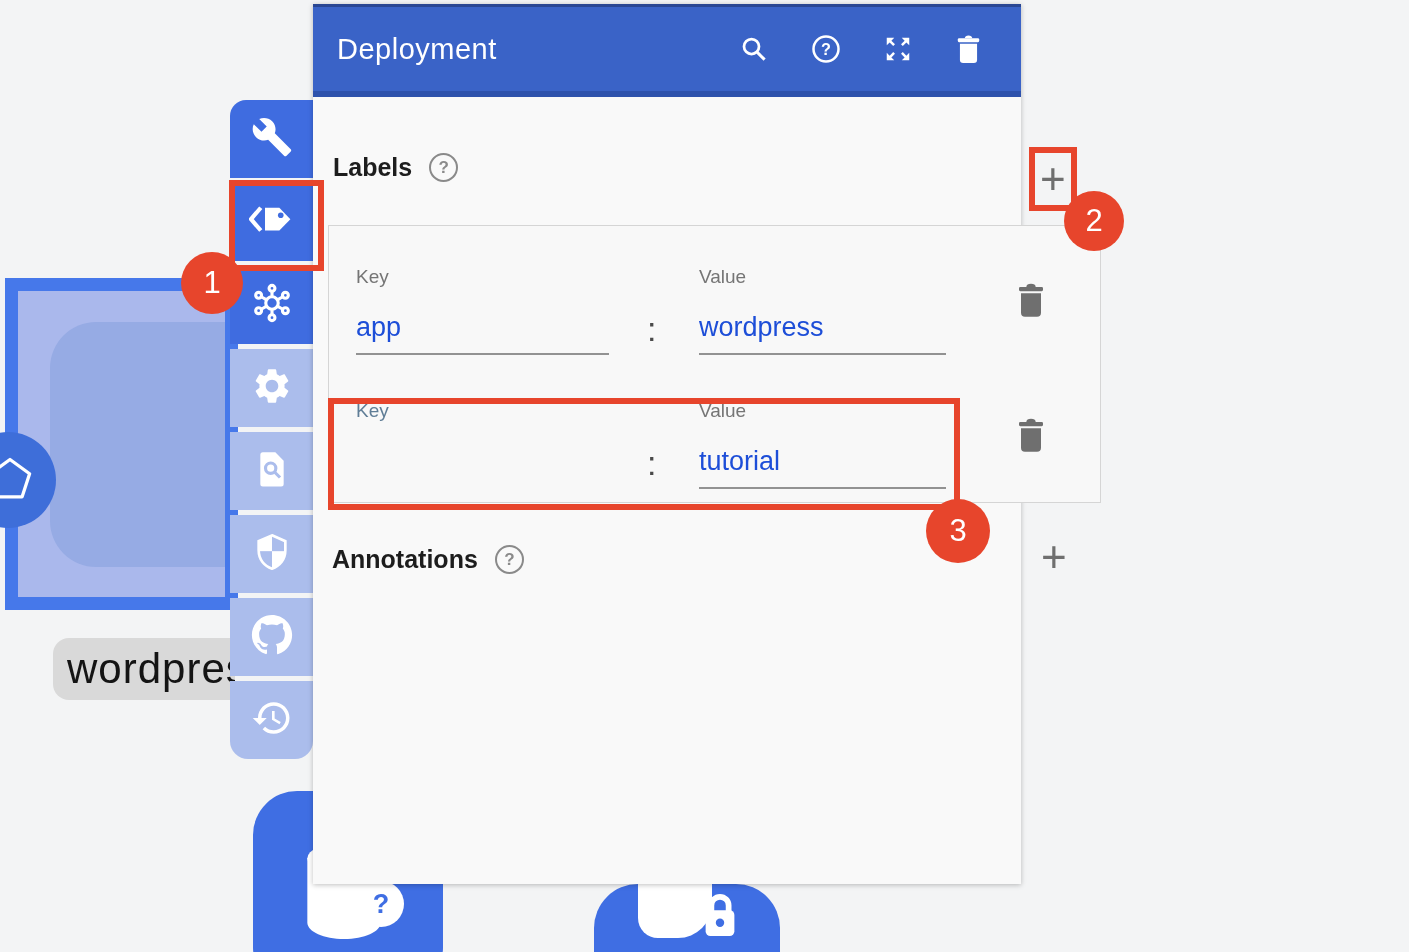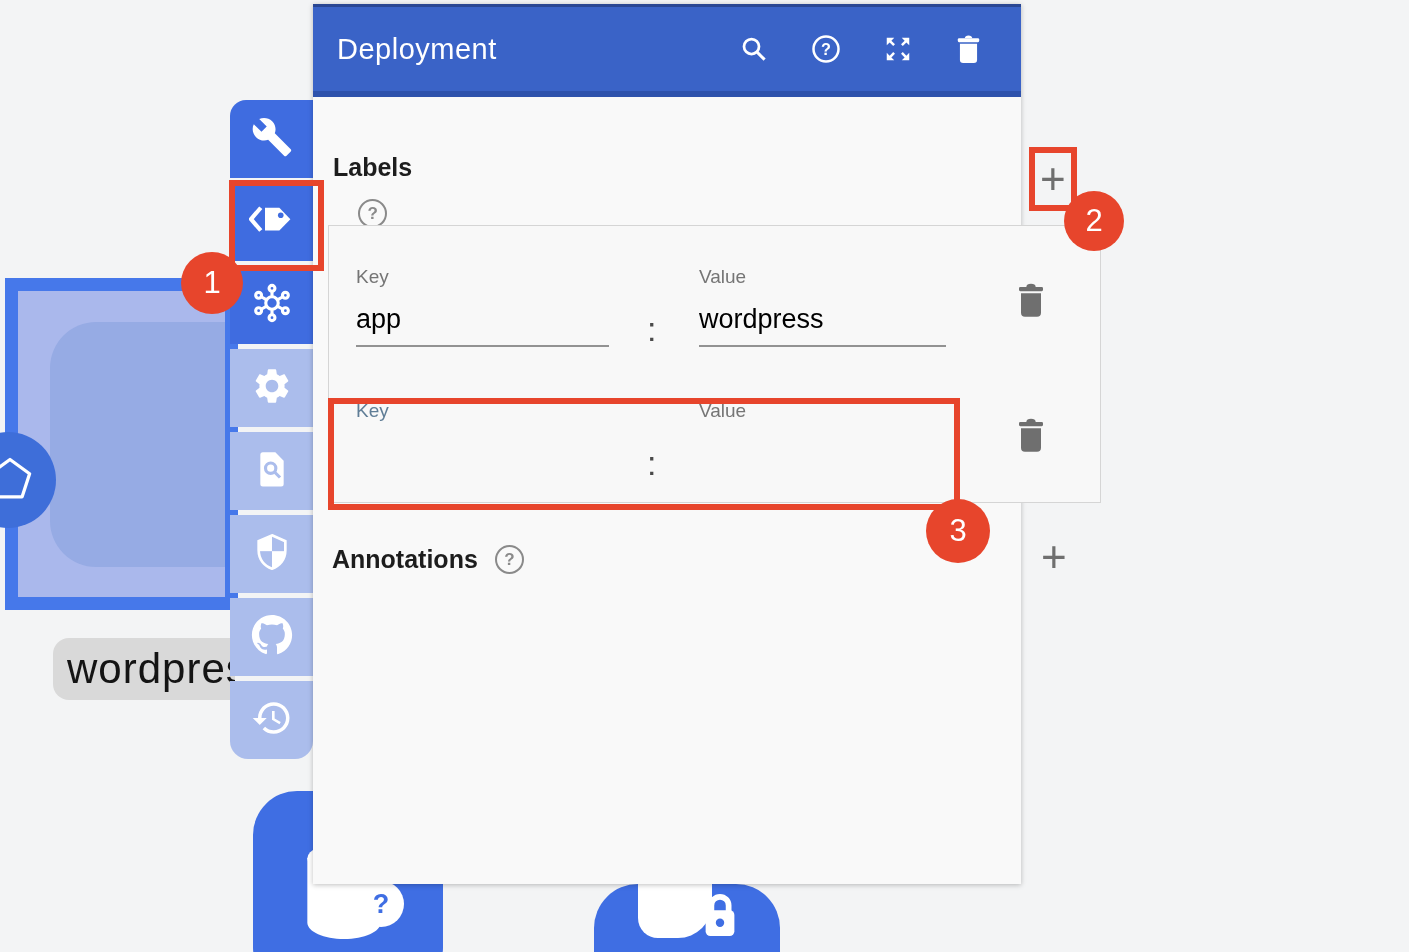--- a/index.html
+++ b/index.html
@@ -63,41 +63,41 @@
     display:flex;align-items:center;padding:0 36px 0 24px;
   }
   .panel-title{color:#fff;font-size:29px;letter-spacing:.5px;}
   .header-icons{margin-left:auto;display:flex;gap:42px;align-items:center;}
   .hicon{width:30px;height:30px;cursor:pointer;}
   .panel-body{position:relative;height:781px;}
   .section-heading{
     position:absolute;display:flex;align-items:center;gap:17px;
     font-size:25px;font-weight:bold;color:#1d1d1d;
   }
-  .heading-labels{left:20px;top:56px;flex-direction:column;}
+  .heading-labels{left:20px;top:56px;}
   .heading-annotations{left:19px;top:448px;}
   .help-ring{
     width:29px;height:29px;border:2.5px solid #8a8a8a;border-radius:50%;
     color:#8a8a8a;font-size:17px;font-weight:bold;box-sizing:border-box;
     display:flex;align-items:center;justify-content:center;cursor:pointer;
   }
   .plus-btn{
     position:absolute;color:#6f6f6f;font-size:44px;font-weight:300;
     line-height:1;cursor:pointer;
   }
   .plus-labels{left:727px;top:60px;}
   .plus-annotations{left:728px;top:438px;}
   .labels-box{
     position:absolute;left:15px;top:128px;width:773px;height:278px;
     box-sizing:border-box;border:1.5px solid #d5d5d5;background:#f8f8f8;padding-left:12px;
   }
   .field{position:absolute;width:253px;}
   .field-label{font-size:19px;color:#757575;}
   .field-input{
-    font-size:27px;color:#000000;margin-top:12px;padding:4px 0 10px 0;
+    font-size:27px;color:#1d4ed8;margin-top:20px;padding:4px 0 10px 0;
     border-bottom:2px solid #929292;cursor:text;
   }
   .f-key1{left:27px;top:40px;}
   .f-val1{left:370px;top:40px;width:247px;}
   .f-key2{left:27px;top:174px;}
   .f-val2{left:370px;top:174px;width:247px;}
   .f-key2 .field-label{color:#5f7d96;}
   .f-key2 .field-input{border-bottom:4px solid #64808e;padding-bottom:8px;}
   .colon{position:absolute;left:318px;font-size:34px;color:#4a4a4a;}
   .colon-1{top:84px;}
@@ -298,20 +298,21 @@
             <path d="M8.5 4.2c0-1.5 1.4-2.4 3.5-2.4s3.5.9 3.5 2.4z" fill="#6f6f6f"></path>
           </svg>
       </span>
 
       <div class="field f-key2">
         <div class="field-label">Key</div>
       </div>
       <div class="colon colon-2">:</div>
       <div class="field f-val2">
         <div class="field-label">Value</div>
+        <div class="field-input">tutorial</div>
       </div>
       <span class="trash-btn trash-2">
         <svg width="32" height="40" viewBox="0 0 24 28">
             <path d="M4.5 9h15v14.5a3 3 0 0 1-3 3h-9a3 3 0 0 1-3-3z" fill="#6f6f6f"></path>
             <rect x="3" y="4.2" width="18" height="3.2" rx="1" fill="#6f6f6f"></rect>
             <path d="M8.5 4.2c0-1.5 1.4-2.4 3.5-2.4s3.5.9 3.5 2.4z" fill="#6f6f6f"></path>
           </svg>
       </span>
     </div>
 

